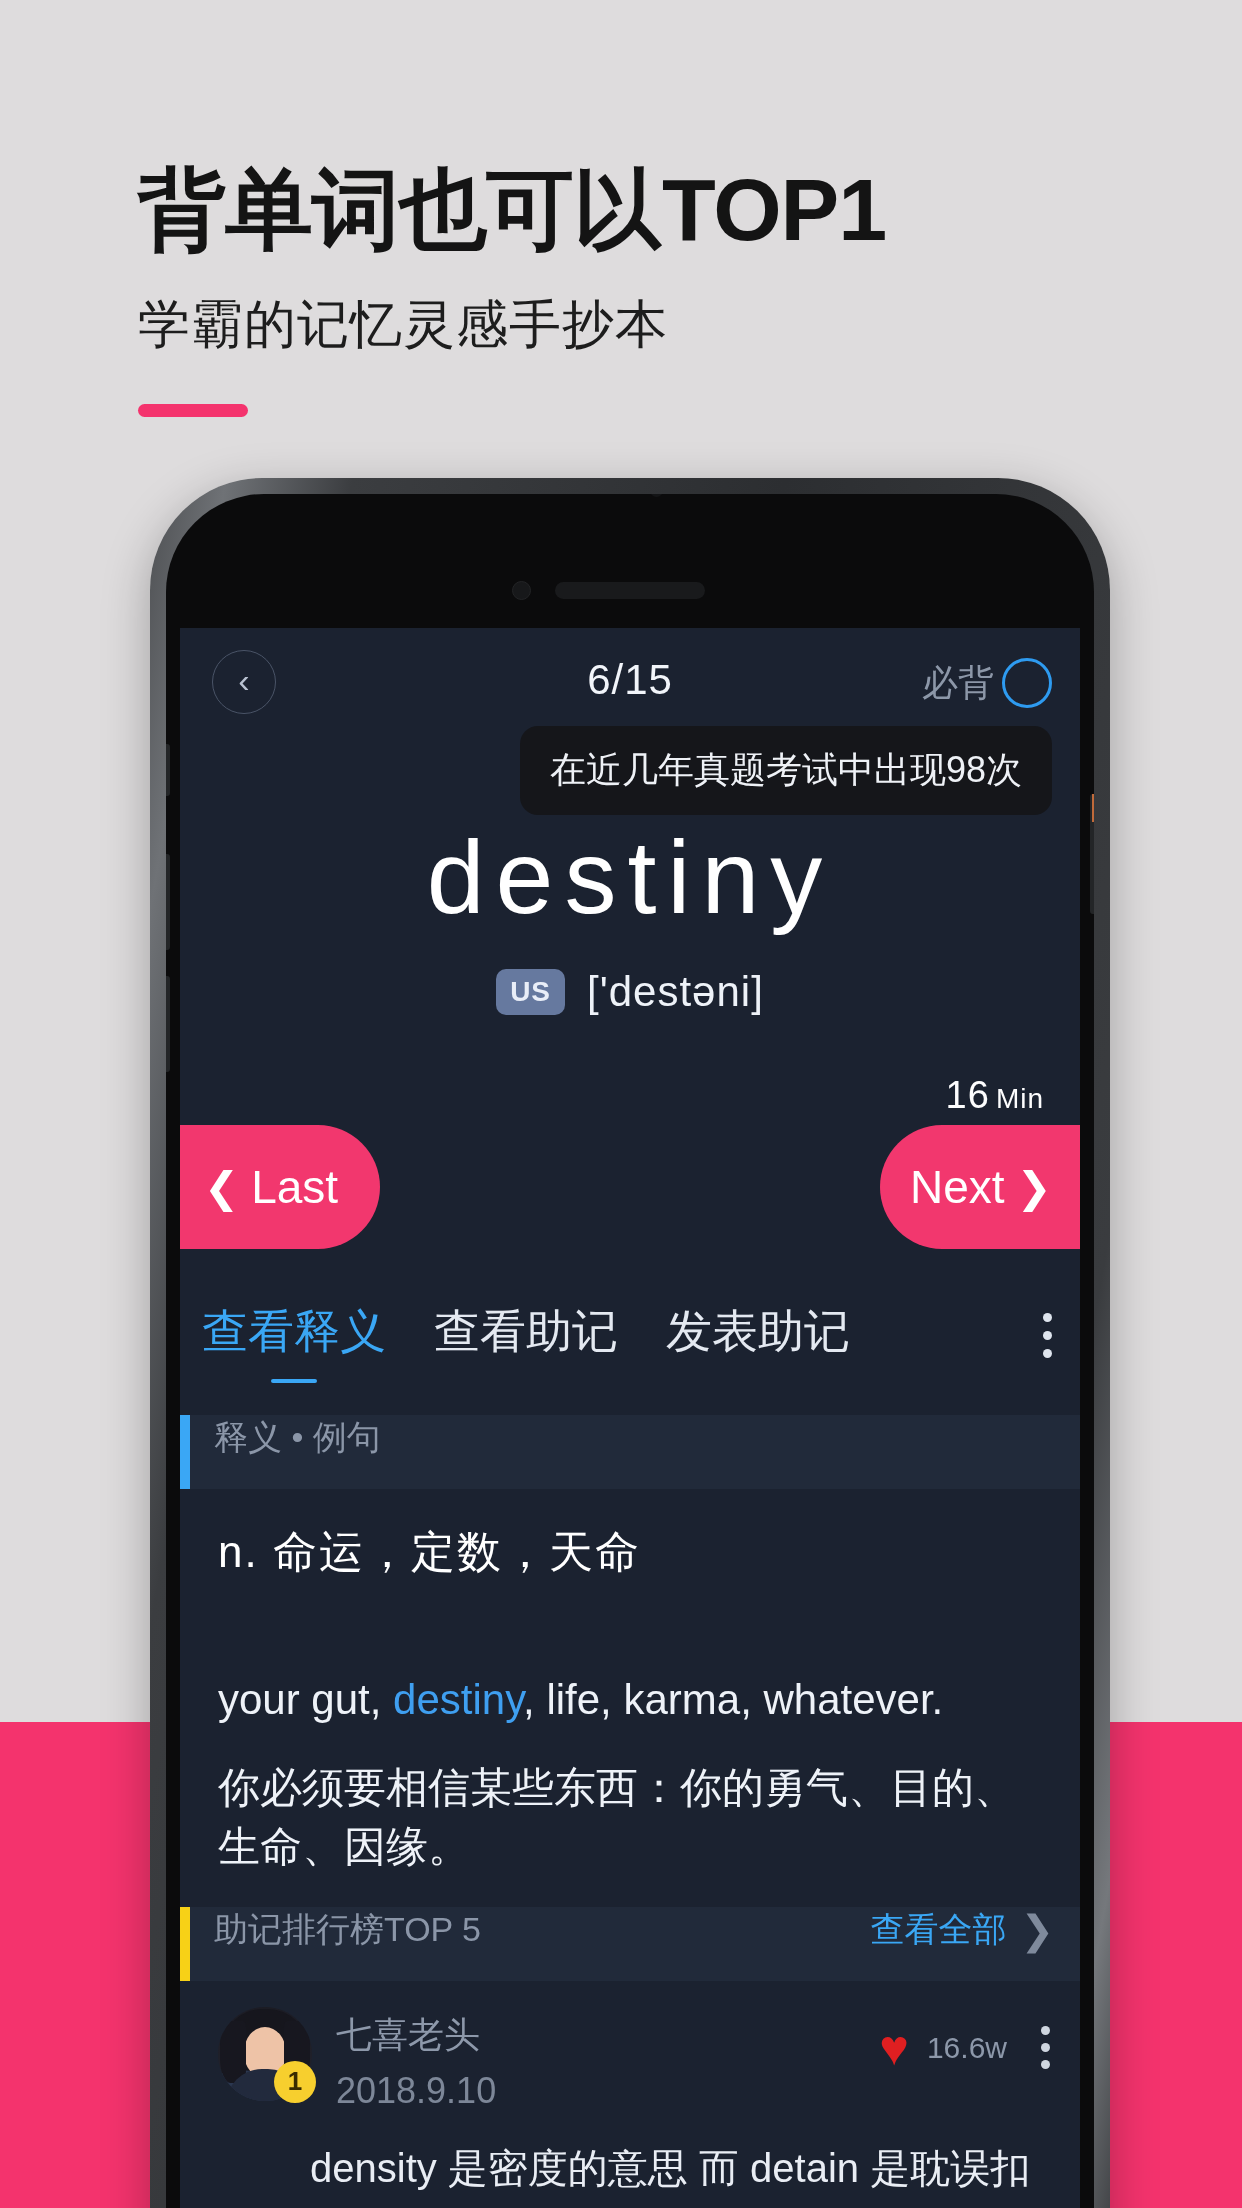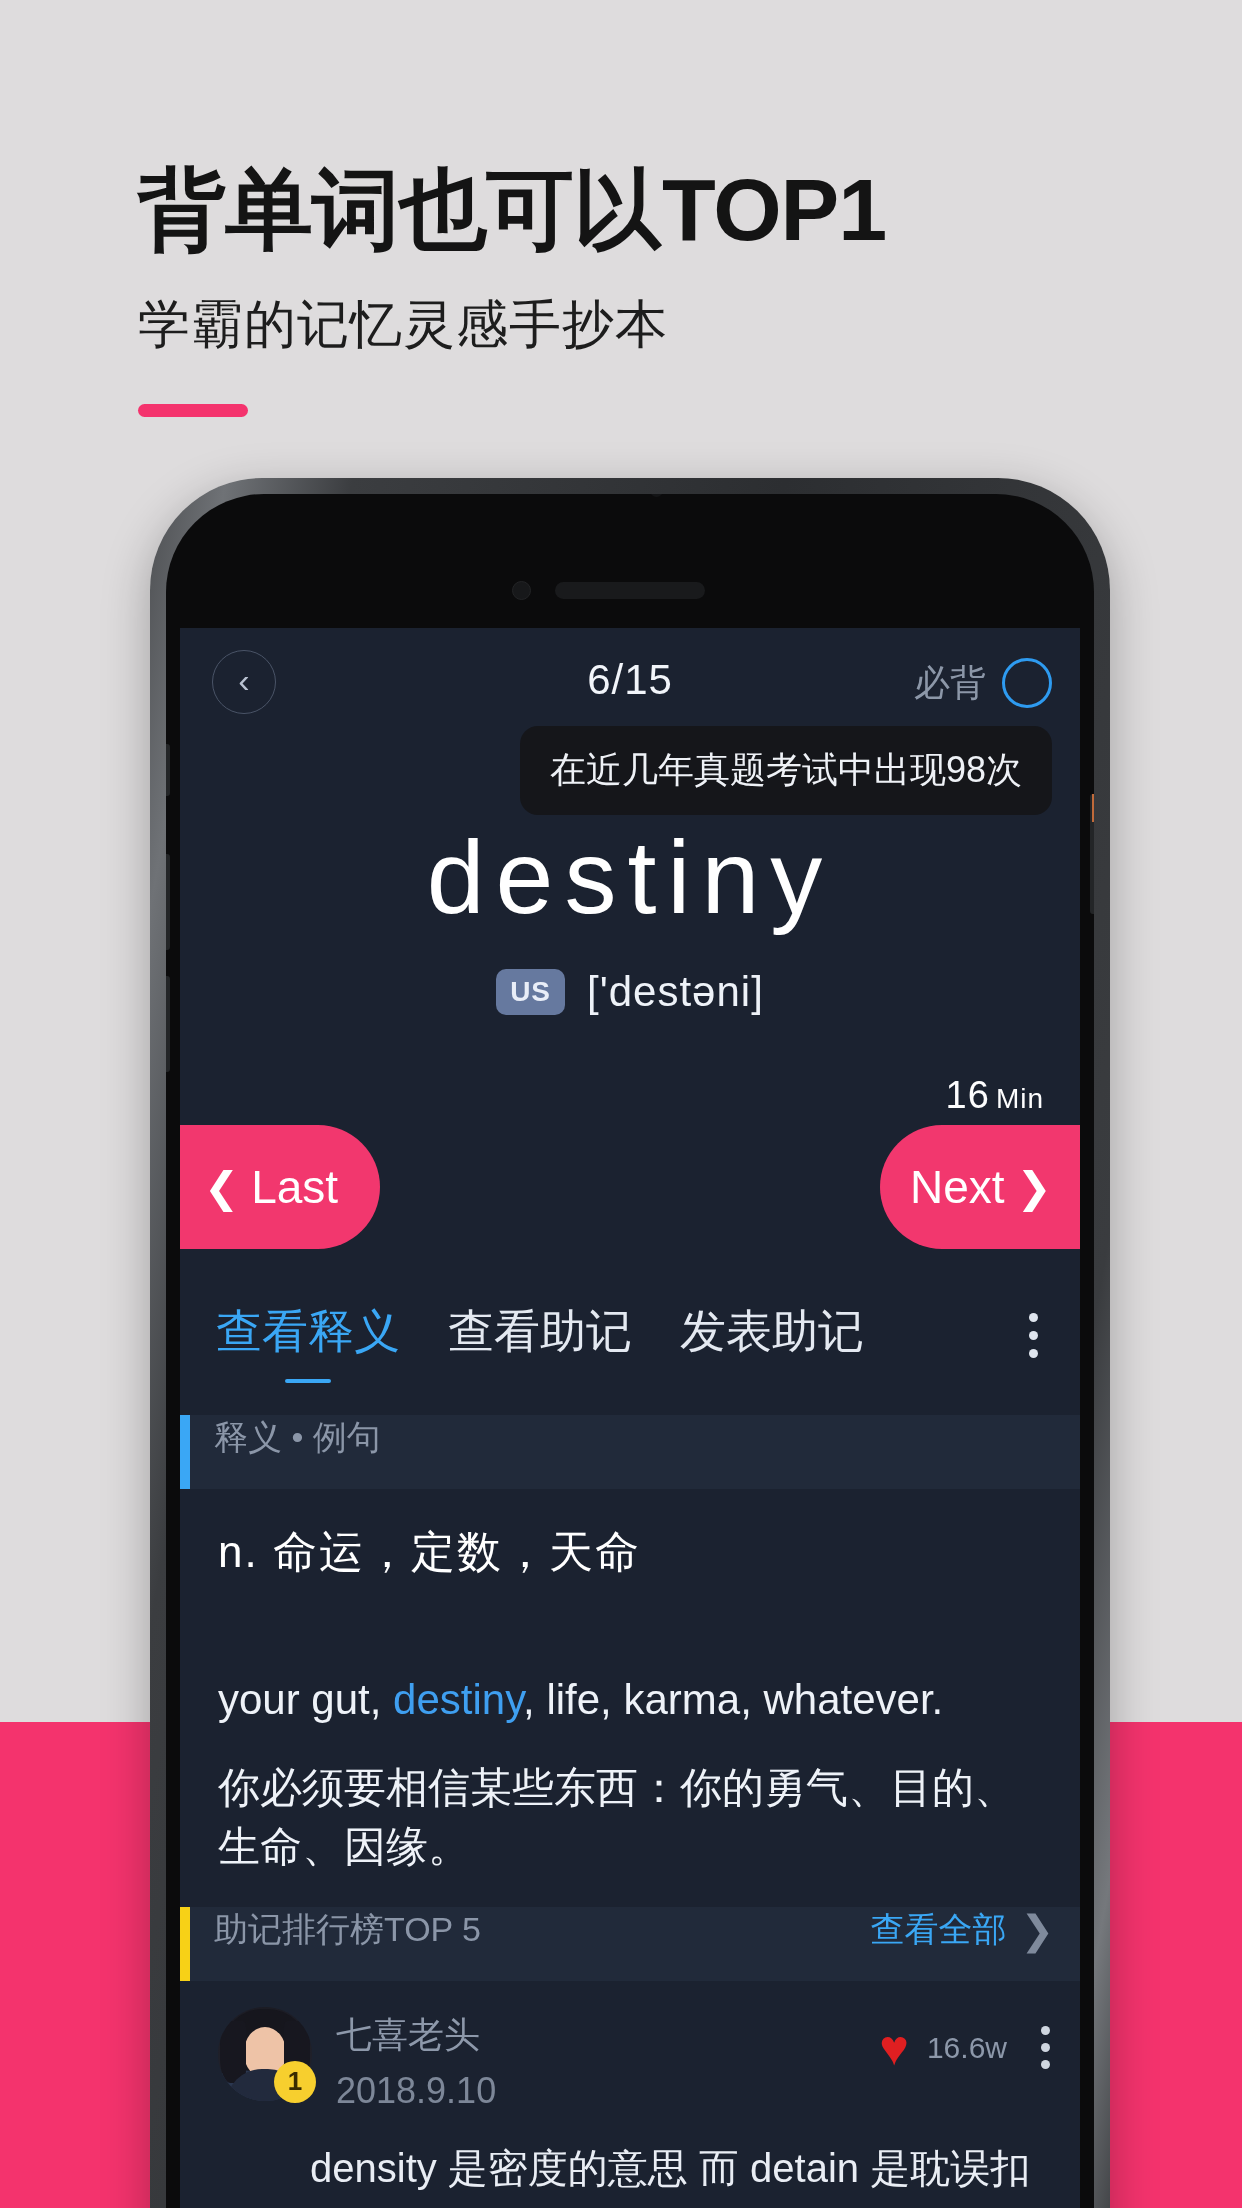--- a/index.html
+++ b/index.html
@@ -86,21 +86,21 @@
     border-radius:50%; border:1.5px solid #4a5467;
     display:flex; align-items:center; justify-content:center;
     color:#b9c2d1; font-size:34px; line-height:1; padding-bottom:4px;
   }
   #page-counter {
     position:absolute; left:0; right:0; top:28px; text-align:center;
     color:#f2f5fa; font-size:42px; font-weight:400; letter-spacing:1px;
   }
   #must-learn {
     position:absolute; right:28px; top:30px;
-    display:flex; align-items:center; gap:16px;
+    display:flex; align-items:center; gap:8px;
   }
   #must-learn-label { color:#8c97a8; font-size:36px; }
   #must-learn-toggle {
     width:50px; height:50px; border-radius:50%;
     border:3px solid #2e9bf0; background:transparent;
   }
 
   
   #tooltip {
     position:absolute; right:28px; top:98px;
@@ -135,21 +135,21 @@
     position:absolute; top:0; height:124px; background:#f2376e;
     display:flex; align-items:center; color:#ffffff; font-size:46px; font-weight:300;
   }
   #btn-last { left:0; width:200px; border-radius:0 70px 70px 0; padding-left:24px; gap:12px; }
   #btn-next { right:0; width:200px; border-radius:70px 0 0 70px; padding-left:30px; gap:12px; }
   .chev { font-size:42px; font-weight:300; }
 
   
   #tabs {
     margin-top:52px; display:flex; align-items:flex-start;
-    padding:0 36px; gap:48px;
+    padding:0 22px; gap:48px;
   }
   .tab { font-size:46px; color:#e4e9f1; position:relative; padding-bottom:22px; }
   .tab.active { color:#3aa7f5; }
   .tab.active::after {
     content:""; position:absolute; left:50%; transform:translateX(-50%);
     bottom:2px; width:46px; height:4px; background:#3aa7f5; border-radius:2px;
   }
   #tabs-more {
     margin-left:auto; display:flex; flex-direction:column; gap:9px;
     padding-top:12px; padding-right:6px;

